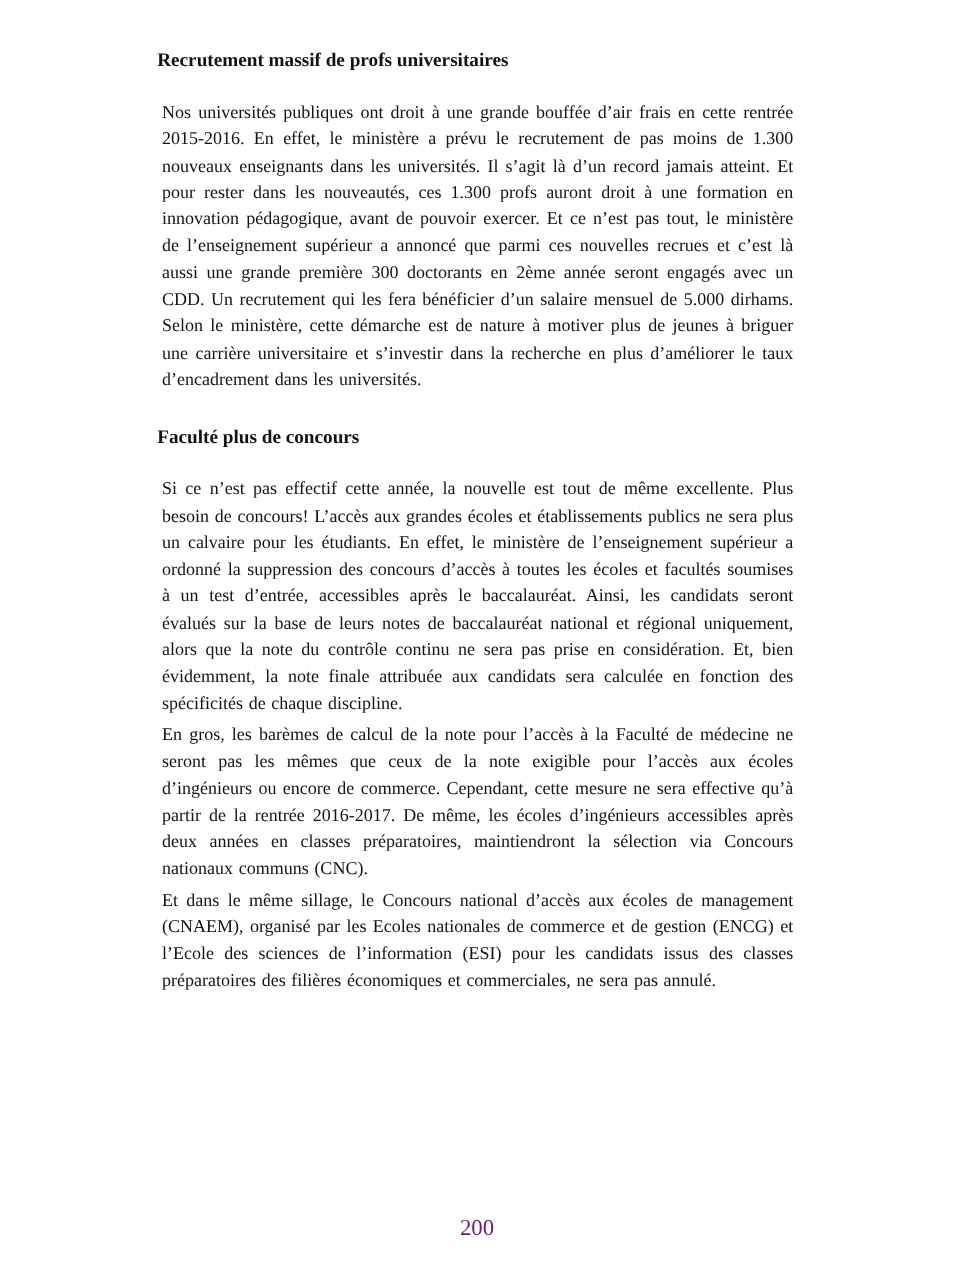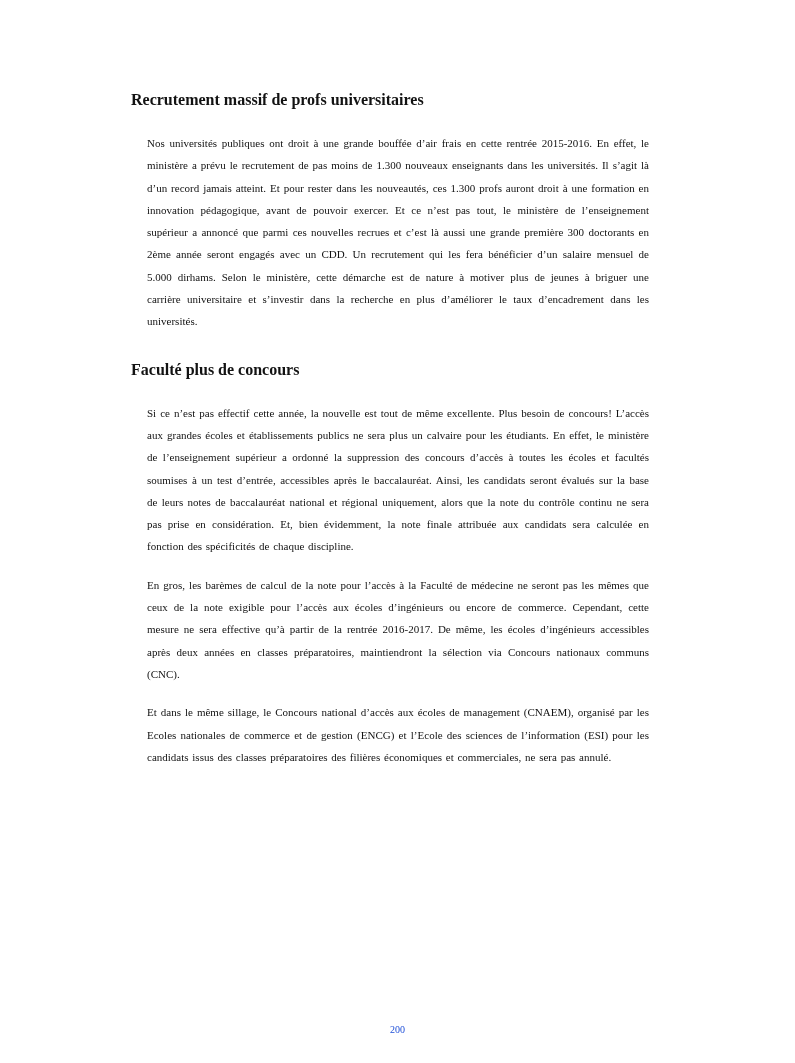--- a/index.html
+++ b/index.html
@@ -11,49 +11,49 @@
     width: 795px;
     height: 1063px;
     font-family: "Liberation Serif", "DejaVu Serif", serif;
     color: #121212;
   }
   .page {
     position: relative;
     width: 795px;
     height: 1063px;
     box-sizing: border-box;
-    padding: 89px 130px 0 131px;
+    padding: 40px 130px 0 131px;
     background: #ffffff;
     overflow: hidden;
   }
   .heading {
     font-size: 16px;
     line-height: 22px;
     font-weight: bold;
     margin: 26px 0 21px 0;
     text-align: left;
   }
   .heading:first-child {
     margin-top: 0;
   }
   .para {
-    font-size: 11px;
+    font-size: 15px;
     line-height: 22.3px;
     text-align: justify;
-    margin: 16px;
+    margin: 4px;
     word-spacing: 1px;
   }
   .page-number {
     position: absolute;
     left: 0;
     right: 0;
     bottom: 28px;
     text-align: center;
-    font-size: 10px;
-    color: #1d4ed8;
+    font-size: 19px;
+    color: #701a75;
   }
 </style>
 </head>
 <body>
 
 <div class="page">
   <h2 class="heading">Recrutement massif de profs universitaires</h2>
 
   <p class="para">Nos universités publiques ont droit à une grande bouffée d’air frais en cette rentrée 2015-2016. En effet, le ministère a prévu le recrutement de pas moins de 1.300 nouveaux enseignants dans les universités. Il s’agit là d’un record jamais atteint. Et pour rester dans les nouveautés, ces 1.300 profs auront droit à une formation en innovation pédagogique, avant de pouvoir exercer. Et ce n’est pas tout, le ministère de l’enseignement supérieur a annoncé que parmi ces nouvelles recrues et c’est là aussi une grande première  300 doctorants en 2ème année seront engagés avec un CDD. Un recrutement qui les fera bénéficier d’un salaire mensuel de 5.000 dirhams. Selon le ministère, cette démarche est de nature à motiver plus de jeunes à briguer une carrière universitaire et s’investir dans la recherche en plus d’améliorer le taux d’encadrement dans les universités.</p>
 

